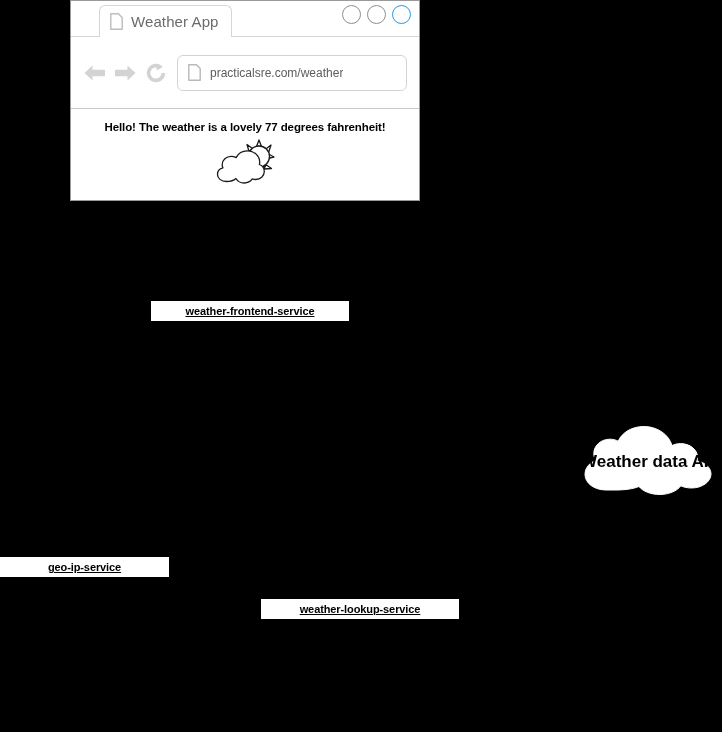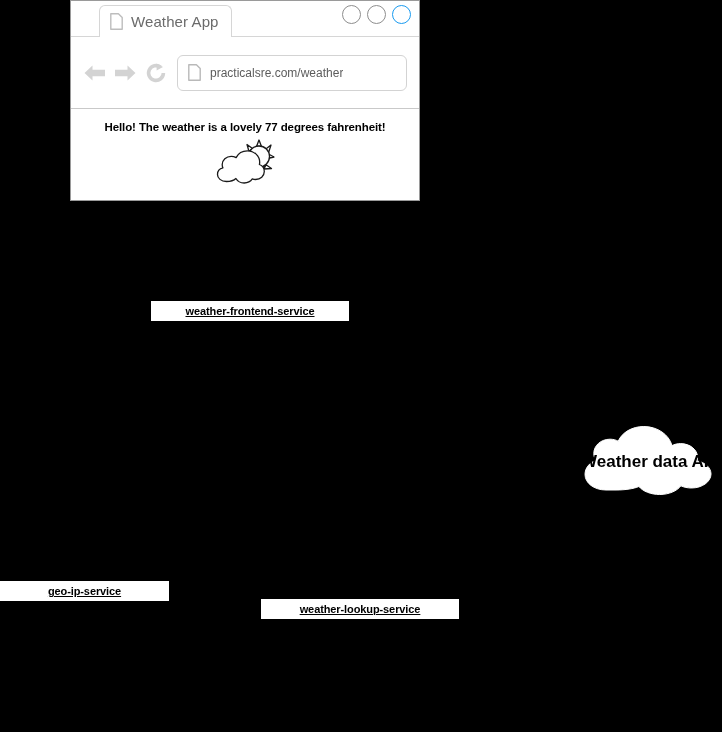--- a/index.html
+++ b/index.html
@@ -172,21 +172,21 @@
   }
   .svc-box span {
     font-size: 11px;
     font-weight: bold;
     color: #000000;
     white-space: nowrap;
     letter-spacing: -0.1px;
   }
 
   #node-weather-frontend-service { left: 150px; top: 300px; width: 200px; }
-  #node-geo-ip-service          { left: -1px;  top: 580px; width: 171px; }
+  #node-geo-ip-service          { left: -1px;  top: 556px; width: 171px; }
   #node-weather-lookup-service  { left: 260px; top: 580px; width: 200px; margin-top: 18px; }
 
   
   #node-weather-data-api {
     position: absolute;
     left: 581px;
     top: 424px;
     width: 134px;
     height: 74px;
   }

